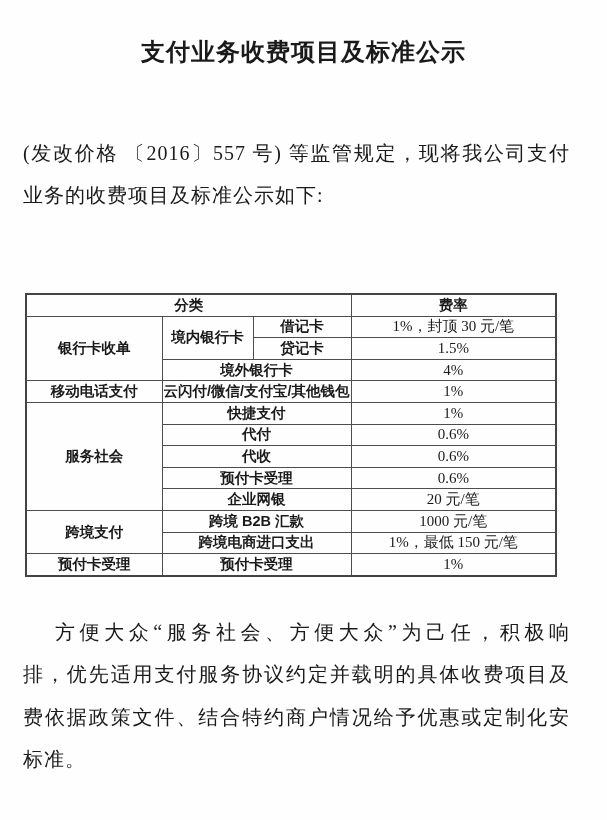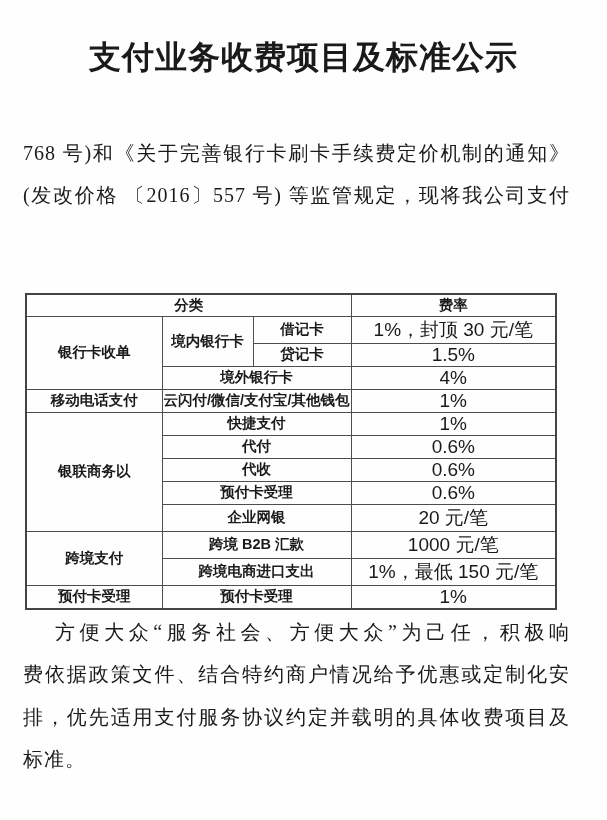--- a/index.html
+++ b/index.html
@@ -11,21 +11,21 @@
     overflow: hidden;
     font-family: "Liberation Serif", "DejaVu Serif", serif;
     color: #1a1a1a;
   }
   #doc-title {
     position: absolute;
     top: 36px;
     left: 0;
     width: 607px;
     text-align: center;
-    font-size: 32px;
+    font-size: 24px;
     font-weight: bold;
     letter-spacing: 1px;
     font-family: "Liberation Serif", "DejaVu Serif", serif;
   }
   .para {
     position: absolute;
     left: 23px;
     width: 547px;
     font-size: 20px;
     letter-spacing: 1px;
@@ -60,43 +60,43 @@
     vertical-align: middle;
     overflow: hidden;
   }
   #fee-table { border: 2px solid #444444; }
   #fee-table td.g {
     font-family: "Liberation Sans", "DejaVu Sans", sans-serif;
     font-weight: bold;
     font-size: 14.5px;
   }
   #fee-table td.r {
-    font-family: Liberation Sans, sans-serif;
-    font-size: 19px;
+    font-family: Liberation Serif, serif;
+    font-size: 15px;
   }
   #table-note {
     position: absolute;
     top: 577px;
     left: 27px;
     width: 560px;
     font-size: 15px;
     font-weight: bold;
     letter-spacing: 0.5px;
   }
 </style>
 </head>
 <body>
 
 <div id="page">
 
   <div id="doc-title">支付业务收费项目及标准公示</div>
 
   <div class="para" id="para-1">
-    <div class="line j">768 号)和《关于完善银行卡刷卡手续费定价机制的通知》</div>
     <div class="line j">(发改价格 〔2016〕557 号) 等监管规定，现将我公司支付</div>
+    <div class="line last">业务的收费项目及标准公示如下:</div>
   </div>
 
   <table id="fee-table">
     <colgroup>
       <col style="width:136px">
       <col style="width:91px">
       <col style="width:98px">
       <col style="width:205px">
     </colgroup>
     <tbody>
@@ -117,21 +117,21 @@
       <tr>
         <td class="g" colspan="2">境外银行卡</td>
         <td class="r">4%</td>
       </tr>
       <tr>
         <td class="g">移动电话支付</td>
         <td class="g" colspan="2">云闪付/微信/支付宝/其他钱包</td>
         <td class="r">1%</td>
       </tr>
       <tr>
-        <td class="g" rowspan="5">银联商务以</td>
+        <td class="g" rowspan="5">服务社会</td>
         <td class="g" colspan="2">快捷支付</td>
         <td class="r">1%</td>
       </tr>
       <tr>
         <td class="g" colspan="2">代付</td>
         <td class="r">0.6%</td>
       </tr>
       <tr>
         <td class="g" colspan="2">代收</td>
         <td class="r">0.6%</td>
@@ -157,18 +157,18 @@
         <td class="g">预付卡受理</td>
         <td class="g" colspan="2">预付卡受理</td>
         <td class="r">1%</td>
       </tr>
     </tbody>
   </table>
 
 
   <div class="para" id="para-2">
     <div class="line j indent">方便大众“服务社会、方便大众”为己任，积极响</div>
+    <div class="line j">排，优先适用支付服务协议约定并载明的具体收费项目及</div>
     <div class="line j">费依据政策文件、结合特约商户情况给予优惠或定制化安</div>
-    <div class="line j">排，优先适用支付服务协议约定并载明的具体收费项目及</div>
     <div class="line last">标准。</div>
   </div>
 
 </div>
 
 </body></html>

